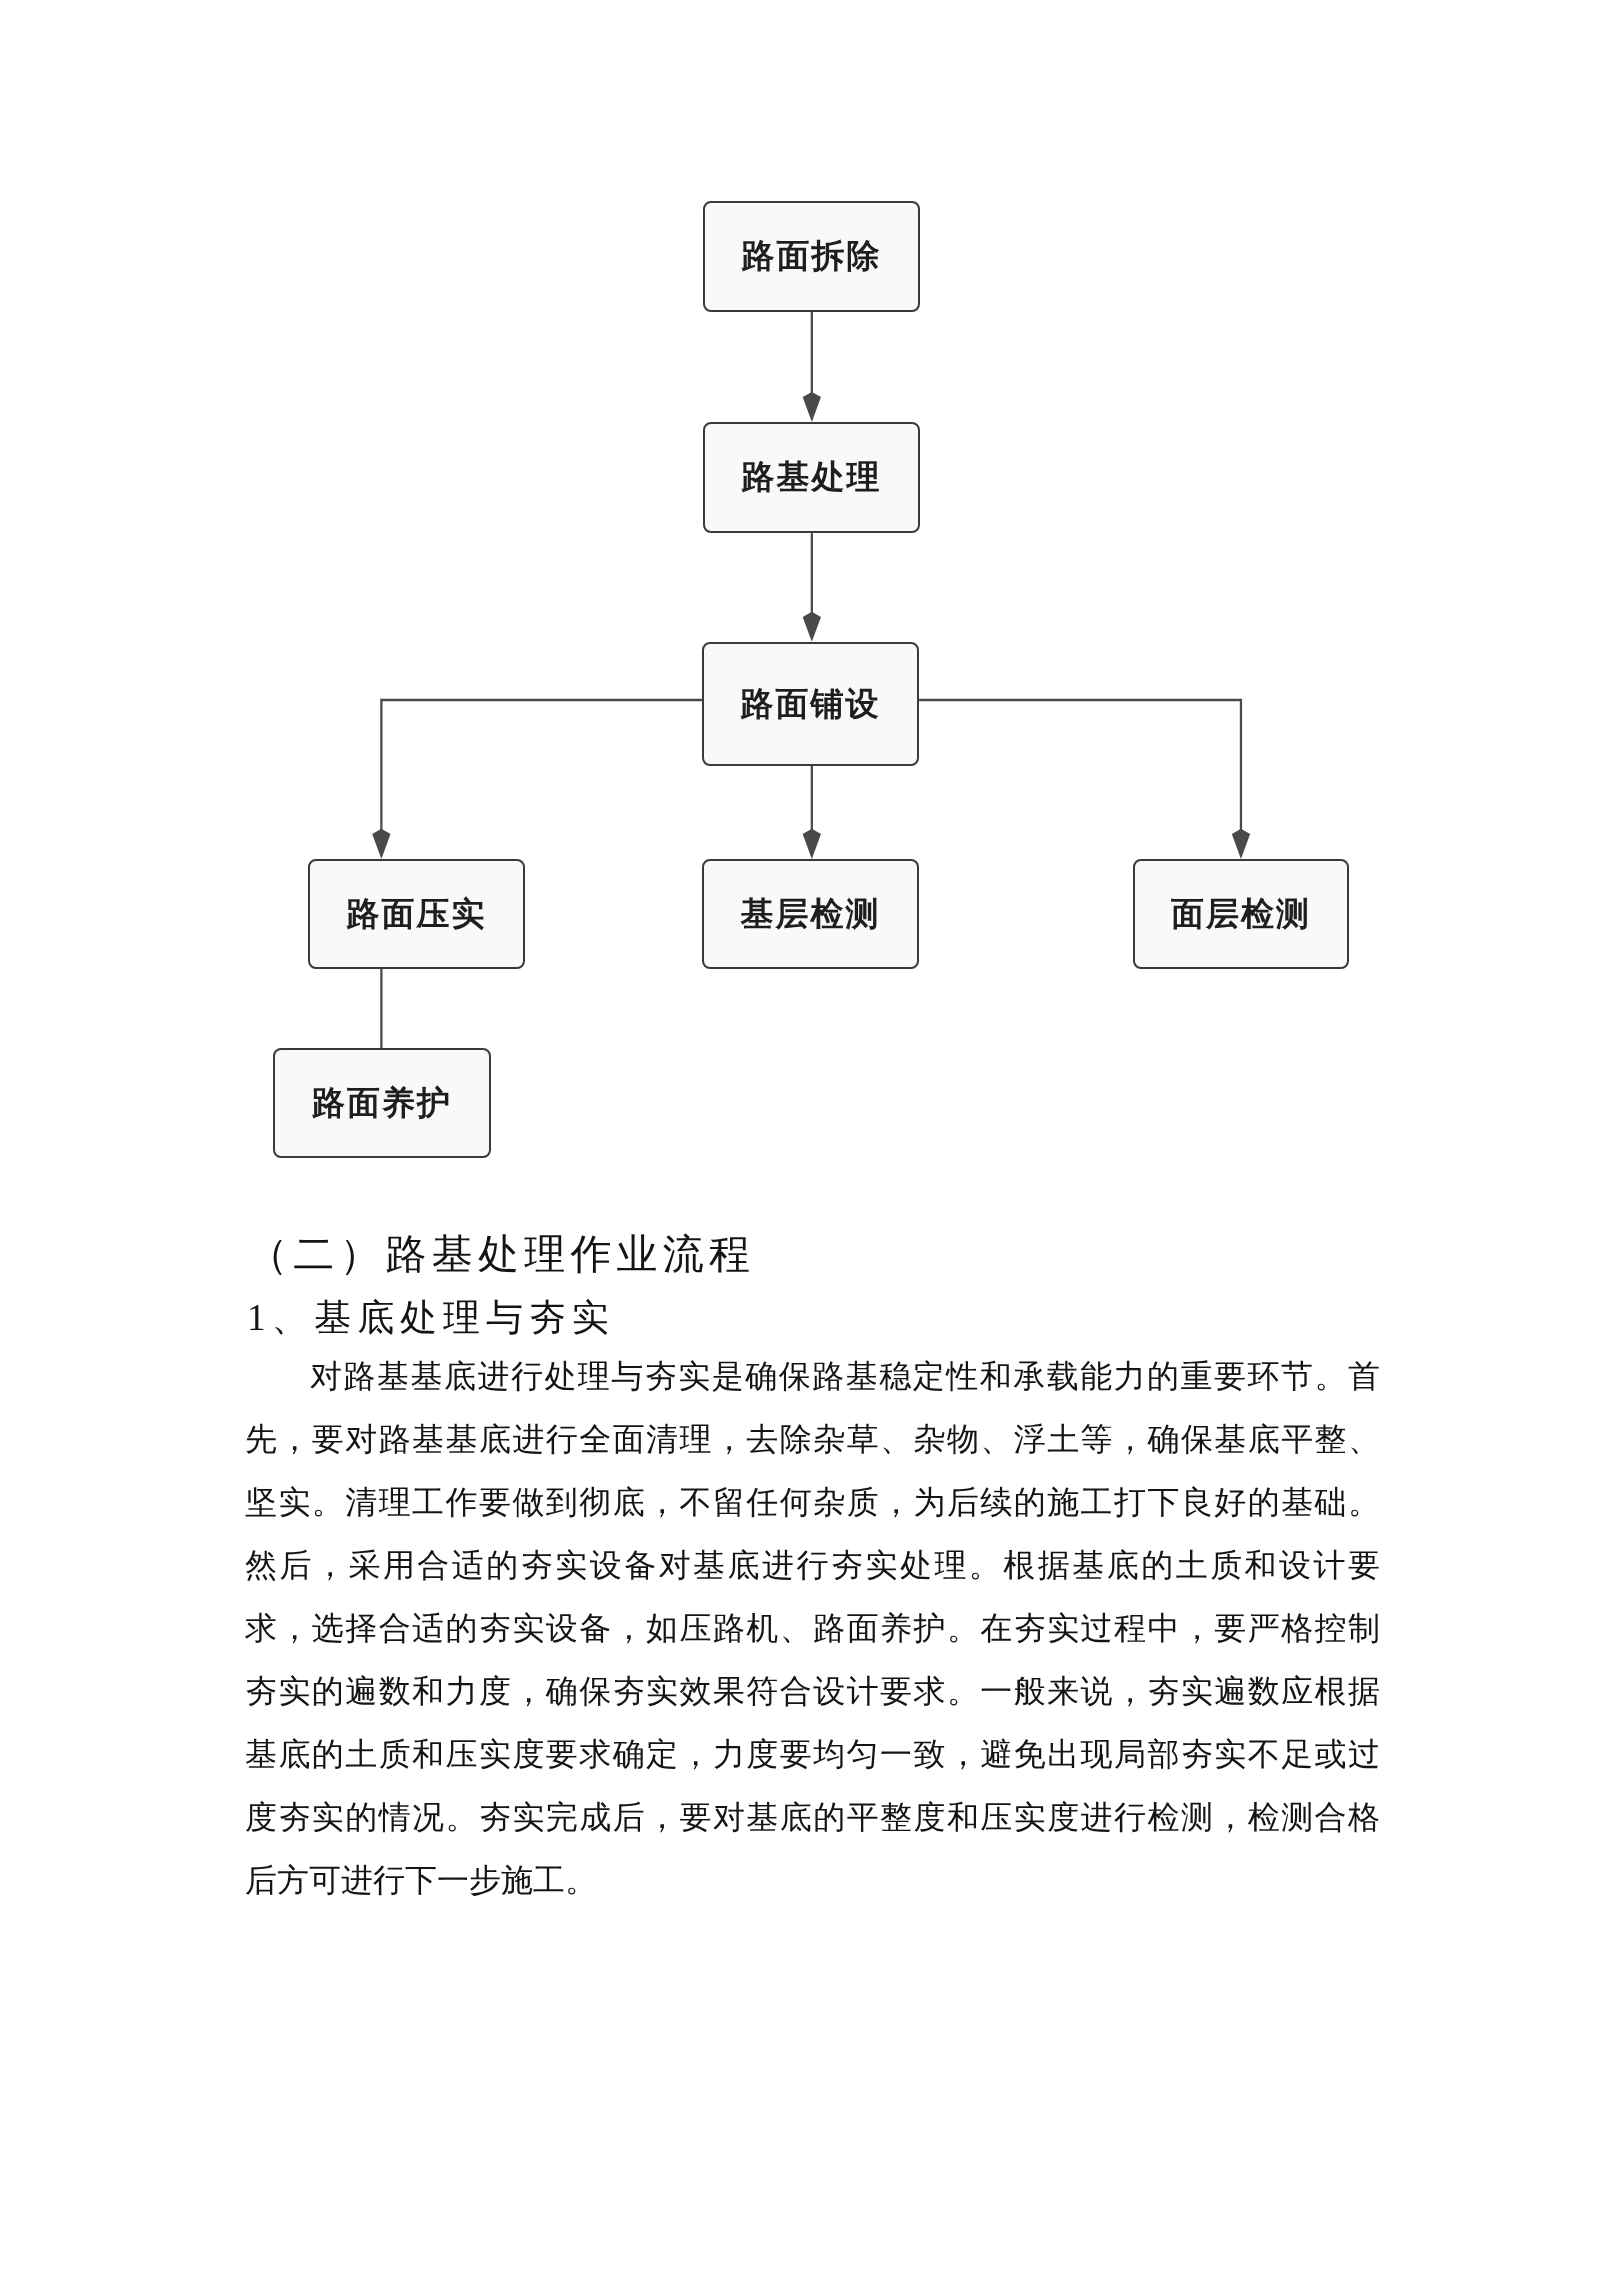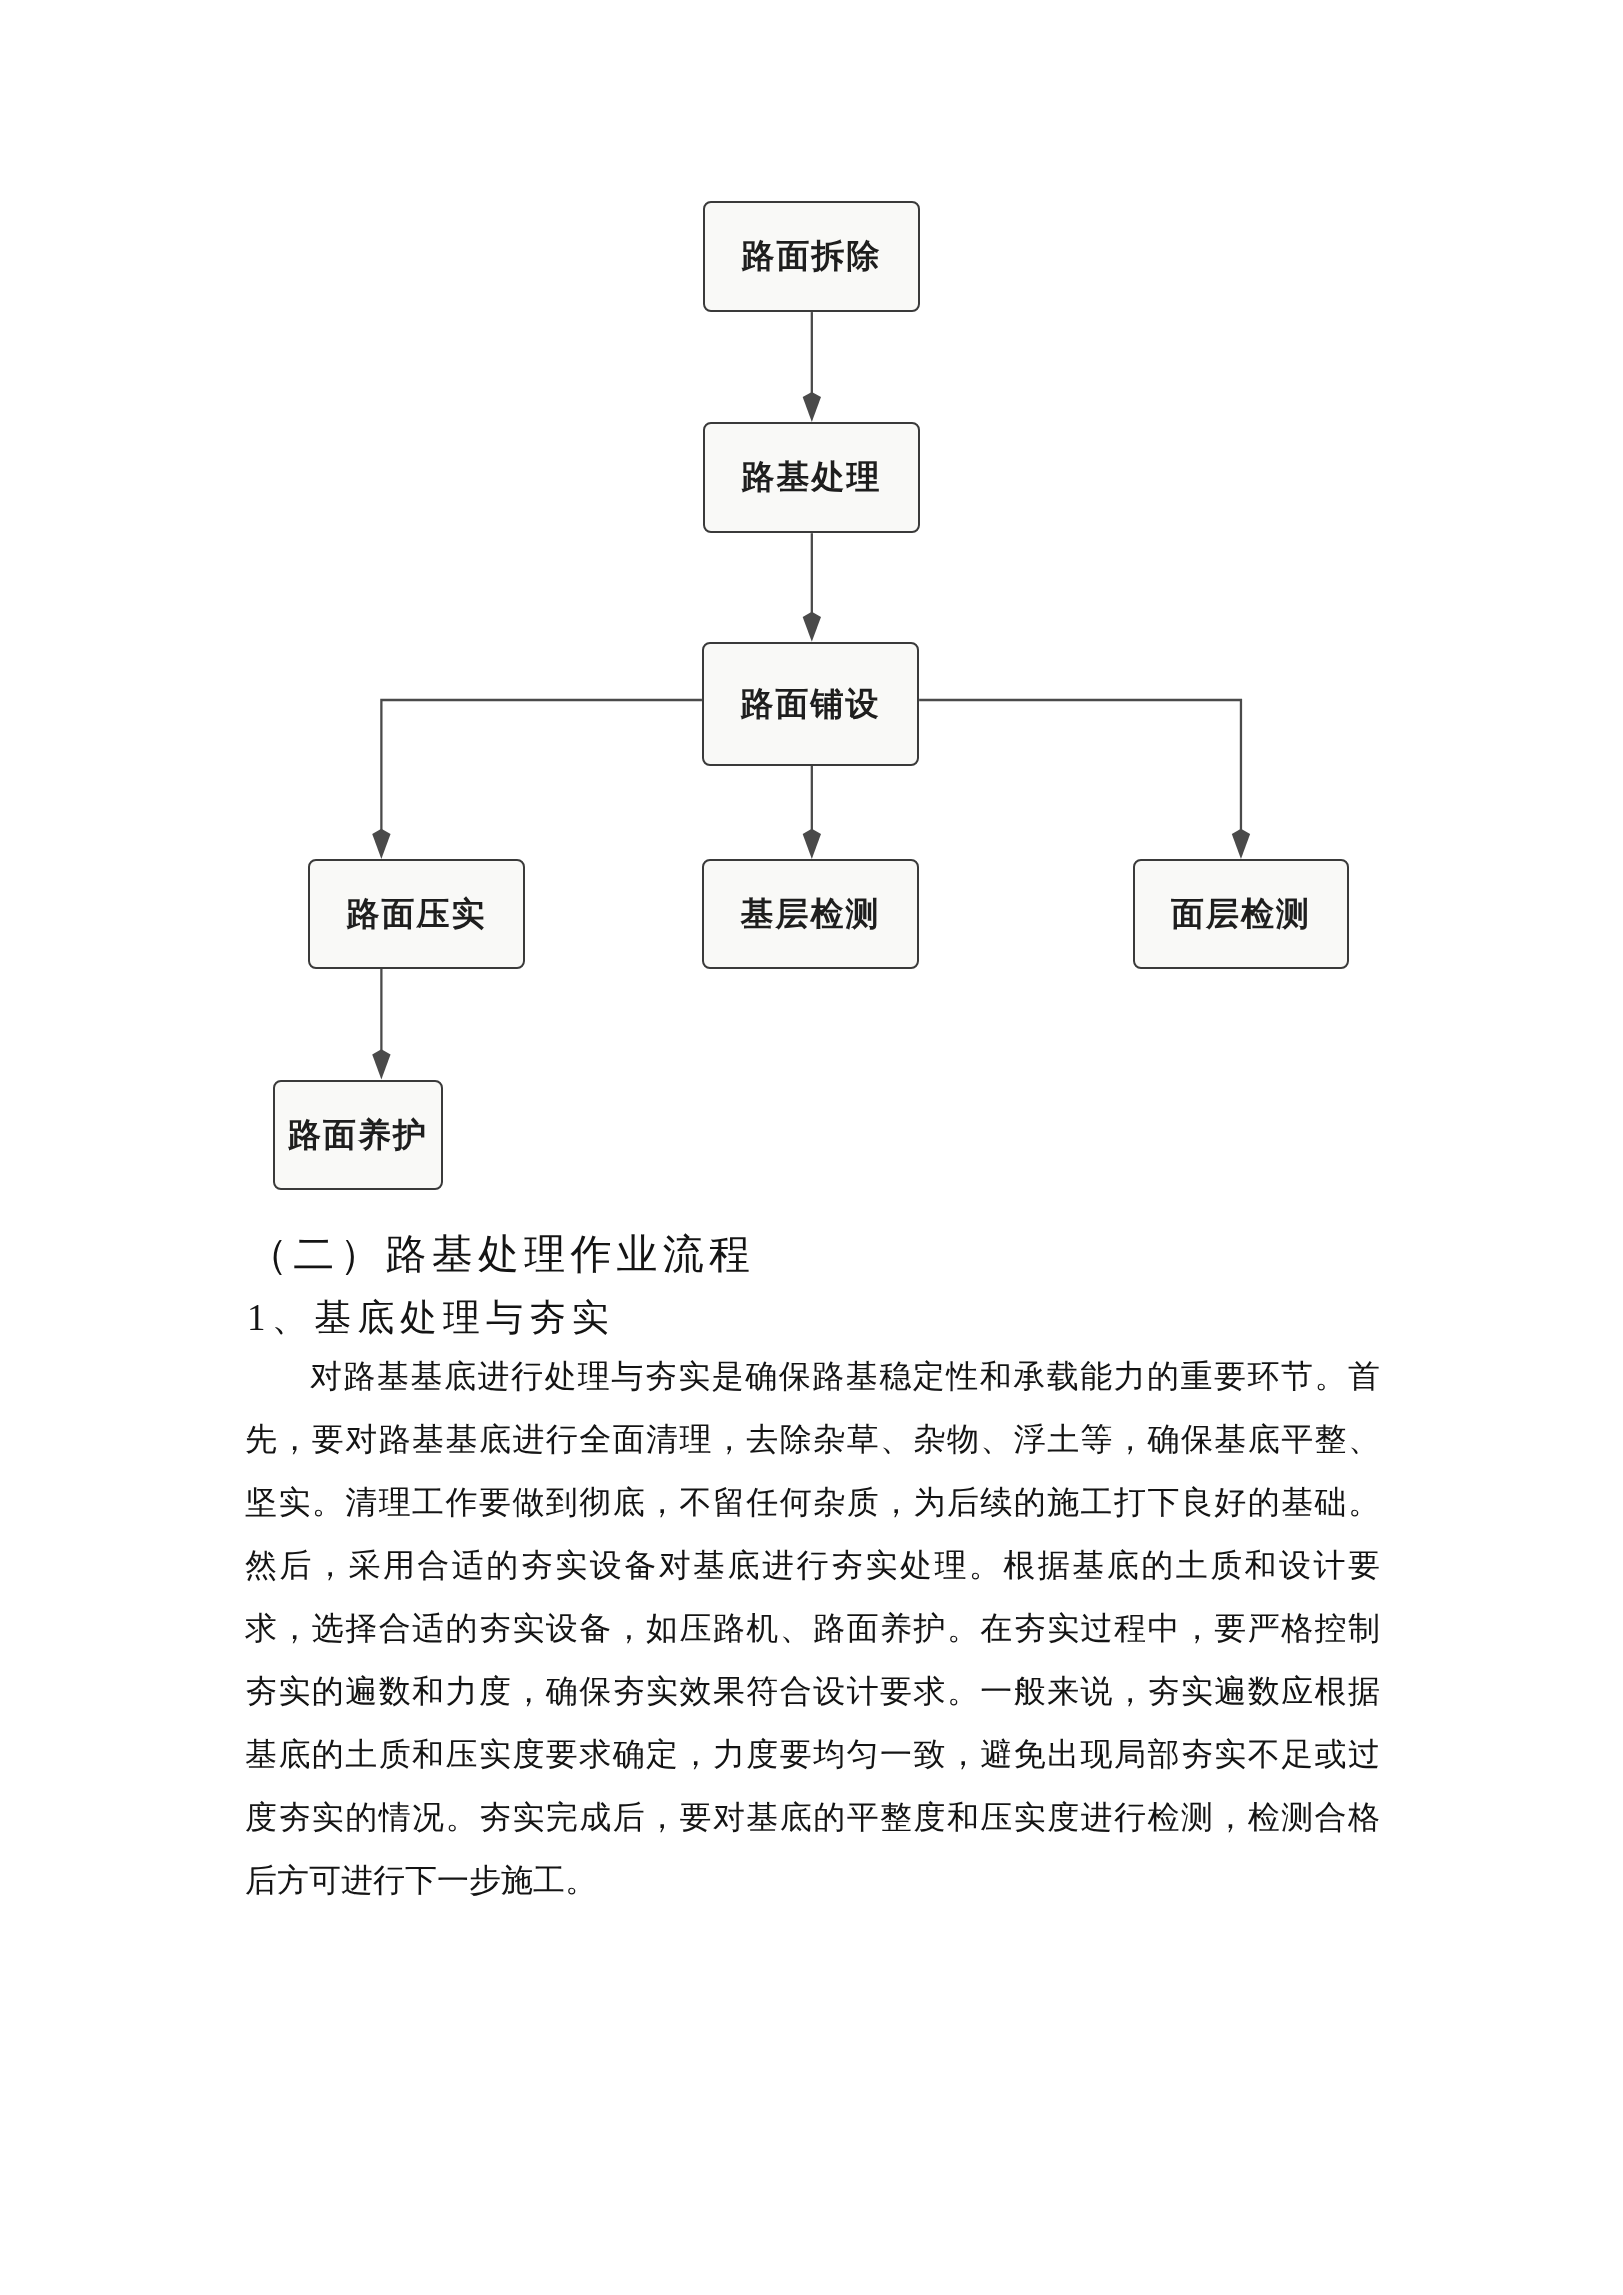--- a/index.html
+++ b/index.html
@@ -35,21 +35,21 @@
     letter-spacing: 2px;
     color: var(--node-text, #1e1e1e);
     white-space: nowrap;
   }
   #node-pavement-removal      { left: 703px; top: 201px;  width: 217px; height: 111px; }
   #node-roadbed-treatment     { left: 703px; top: 422px;  width: 217px; height: 111px; }
   #node-pavement-laying       { left: 702px; top: 642px;  width: 217px; height: 124px; }
   #node-pavement-compaction   { left: 274px;  top: 859px; width: 217px; height: 110px; margin-left: 34px; }
   #node-base-layer-inspection { left: 702px; top: 859px; width: 217px; height: 110px; text-align: right; }
   #node-surface-layer-inspection { left: 1133px; top: 859px; width: 216px; height: 110px; }
-  #node-pavement-maintenance  { left: 273px;  top: 1080px; width: 170px; height: 110px; }
+  #node-pavement-maintenance  { left: 273px;  top: 1048px; width: 218px; height: 110px; }
 
   .conn { stroke: var(--connector, #4a4a4a); stroke-width: 3.5; fill: none; }
   .head { fill: var(--connector, #4a4a4a); stroke: none; }
 
   
   .doc-heading {
     position: absolute;
     left: 247px; top: 1231px;
     height: 46px; line-height: 46px;
     font-size: 41px;

